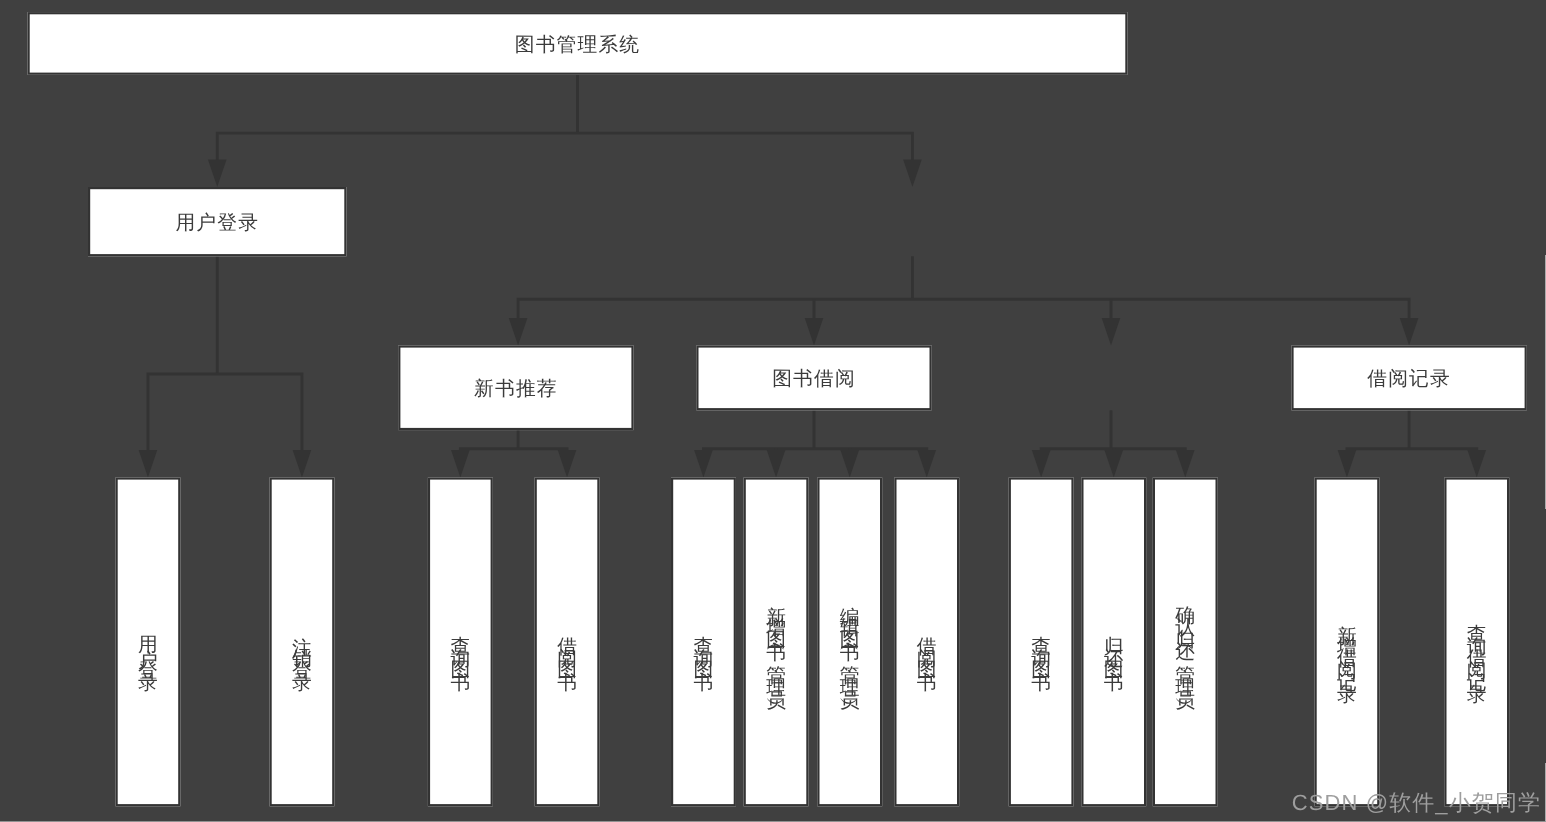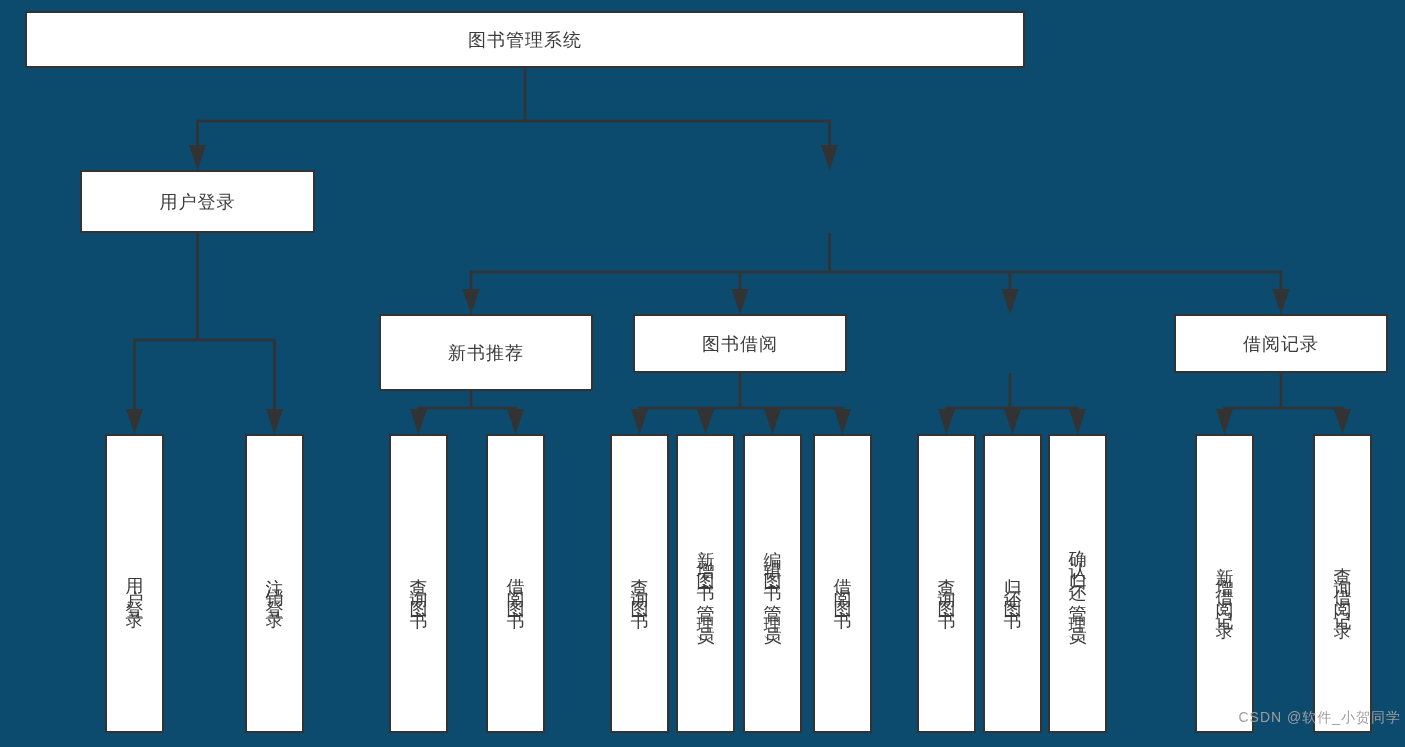--- a/index.html
+++ b/index.html
@@ -1,20 +1,20 @@
 <!DOCTYPE html>
 <html><head>
 <meta charset="utf-8">
 <style>
   html, body { margin: 0; padding: 0; background: #ffffff; }
   #canvas {
     position: relative;
     width: 1405px;
     height: 747px;
-    background: #0c4a6e;
+    background: #404040;
     font-family: "Liberation Sans", "DejaVu Sans", sans-serif;
     overflow: hidden;
   }
   #connectors {
     position: absolute;
     left: 0; top: 0;
     width: 1405px; height: 747px;
   }
   .node {
     position: absolute;
@@ -33,22 +33,22 @@
   .vnode {
     writing-mode: vertical-lr;
     text-orientation: mixed;
     letter-spacing: 11px;
     line-height: 1.0;
     padding-top: 4px;
   }
   #watermark {
     position: absolute;
     right: 4px;
-    bottom: 20px;
-    font-size: 14px;
+    bottom: 4px;
+    font-size: 20px;
     color: #9e9e9e;
     letter-spacing: 1px;
     z-index: 3;
     white-space: nowrap;
   }
 </style>
 </head>
 <body>
 
 <div id="canvas">
@@ -102,21 +102,21 @@
       <polygon points="1069,409 1086,409 1077.5,434"></polygon>
       <polygon points="1216,409 1233,409 1224.5,434"></polygon>
       <polygon points="1334,409 1351,409 1342.5,434"></polygon>
     </g>
   </svg>
 
   <div class="node" style="left:25px; top:11px; width:1000px; height:57px;">图书管理系统</div>
 
   <div class="node" style="left:80px; top:170px; width:235px; height:63px;">用户登录</div>
 
-  <div class="node" style="left:379px; top:314px; width:214px; height:77px;">新书推荐</div>
+  <div class="node" style="left:362px; top:314px; width:214px; height:77px;">新书推荐</div>
   <div class="node" style="left:633px; top:314px; width:214px; height:59px;">图书借阅</div>
   <div class="node" style="left:1174px; top:314px; width:214px; height:59px;">借阅记录</div>
 
   <div class="node vnode" style="left:105px; top:434px; width:59px; height:299px;">用户登录</div>
   <div class="node vnode" style="left:245px; top:434px; width:59px; height:299px;">注销登录</div>
 
   <div class="node vnode" style="left:389px; top:434px; width:59px; height:299px;">查询图书</div>
   <div class="node vnode" style="left:486px; top:434px; width:59px; height:299px;">借阅图书</div>
 
   <div class="node vnode" style="left:610px; top:434px; width:59px; height:299px;">查询图书</div>

